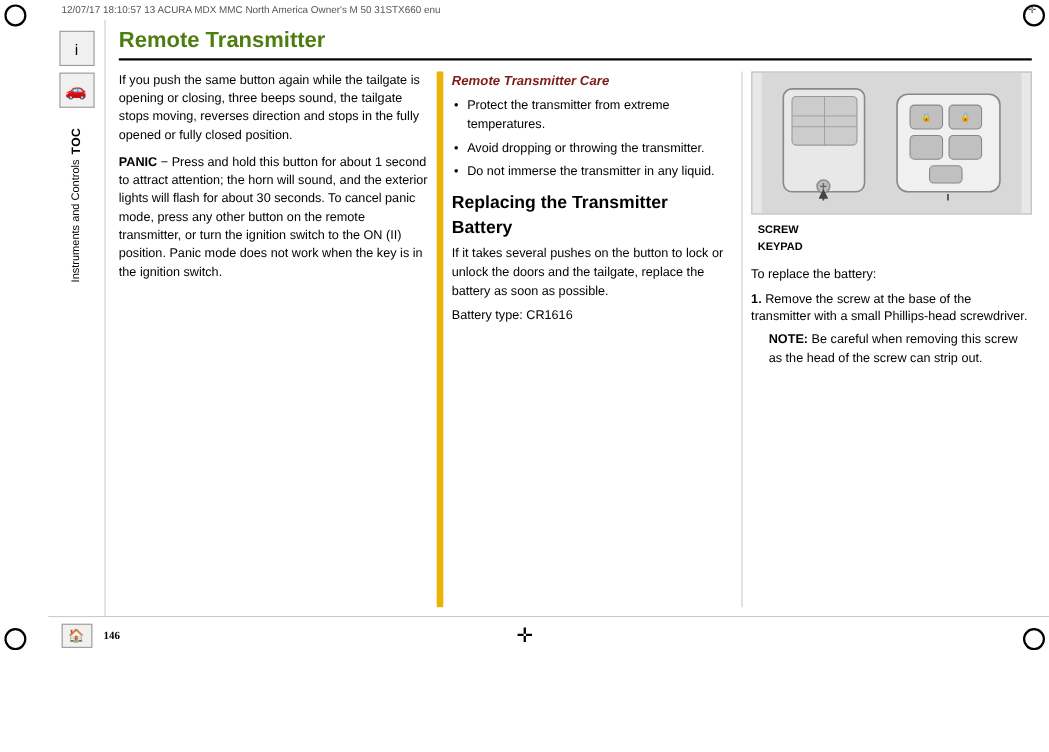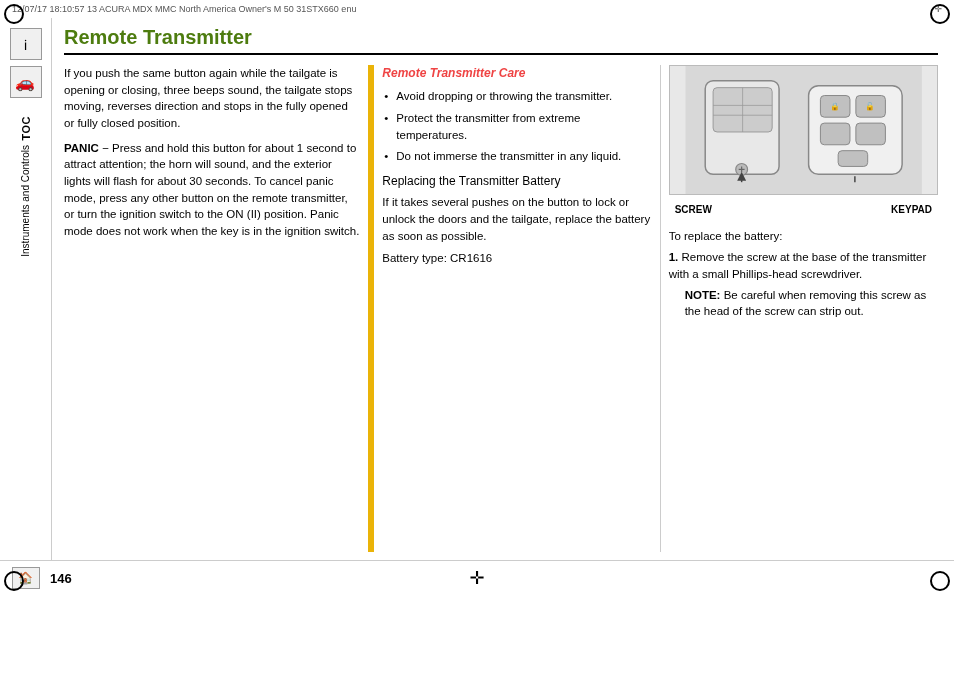--- a/index.html
+++ b/index.html
@@ -13,20 +13,21 @@
       position: relative;
     }
 
     .page-container {
       width: 954px;
       height: 595px;
       background: #fff;
       position: relative;
       display: flex;
       flex-direction: column;
+      padding-left: 44px;
     }
 
     
     .top-bar {
       font-size: 9px;
       color: #555;
       padding: 4px 12px;
       border-bottom: none;
       display: flex;
       justify-content: space-between;
@@ -134,21 +135,21 @@
       line-height: 1.45;
       color: #000;
     }
 
     
     .bold { font-weight: bold; }
 
     .section-title-care {
       font-weight: bold;
       font-style: italic;
-      color: #ef4444;
+      color: #7f1d1d;
       font-size: 12px;
       margin-bottom: 6px;
     }
 
     .bullet-list {
       list-style: none;
       padding: 0;
       margin: 0 0 8px 0;
     }
 
@@ -160,22 +161,22 @@
       line-height: 1.45;
     }
 
     .bullet-list li::before {
       content: "•";
       position: absolute;
       left: 2px;
     }
 
     .replacing-title {
-      font-size: 12px;
-      font-weight: normal;
+      font-size: 16px;
+      font-weight: bold;
       margin-bottom: 4px;
     }
 
     
     .transmitter-image {
       width: 100%;
       height: 130px;
       background: #e8e8e8;
       border: 1px solid #bbb;
       position: relative;
@@ -191,20 +192,21 @@
       height: 100%;
     }
 
     .image-labels {
       display: flex;
       justify-content: space-between;
       padding: 2px 6px;
       font-size: 10px;
       font-weight: bold;
       margin-bottom: 8px;
+      flex-direction: column;
     }
 
     
     .step {
       margin-bottom: 8px;
     }
 
     .step-text {
       margin-bottom: 4px;
     }
@@ -230,22 +232,23 @@
       border: 1px solid #999;
       background: #f0f0f0;
       display: flex;
       align-items: center;
       justify-content: center;
       margin-right: 10px;
       font-size: 12px;
     }
 
     .page-number {
-      font-size: 13px;
-      font-weight: bold;
+      font-size: 10px;
+      font-weight: bold;
+      font-family: Liberation Serif, serif;
     }
 
     
     .corner-mark {
       width: 20px;
       height: 20px;
       border-radius: 50%;
       border: 2px solid #000;
       position: absolute;
     }
@@ -293,22 +296,22 @@
         <div class="col-left">
           <p style="margin-bottom:8px;">If you push the same button again while the tailgate is opening or closing, three beeps sound, the tailgate stops moving, reverses direction and stops in the fully opened or fully closed position.</p>
           <p style="font-size:11.5px;line-height:1.45;">
             <span class="bold">PANIC</span><span> −</span><span> Press and hold this button for about 1 second to attract attention; the horn will sound, and the exterior lights will flash for about 30 seconds. To cancel panic mode, press any other button on the remote transmitter, or turn the ignition switch to the ON (II) position. Panic mode does not work when the key is in the ignition switch.</span>
           </p>
         </div>
 
         <div class="col-middle">
           <div class="section-title-care">Remote Transmitter Care</div>
           <ul class="bullet-list">
+            <li>Protect the transmitter from extreme temperatures.</li>
             <li>Avoid dropping or throwing the transmitter.</li>
-            <li>Protect the transmitter from extreme temperatures.</li>
             <li>Do not immerse the transmitter in any liquid.</li>
           </ul>
           <div class="replacing-title">Replacing the Transmitter Battery</div>
           <p style="margin-bottom:6px;">If it takes several pushes on the button to lock or unlock the doors and the tailgate, replace the battery as soon as possible.</p>
           <p>Battery type: CR1616</p>
         </div>
 
         <div class="col-right">
 
           <div class="transmitter-image">

